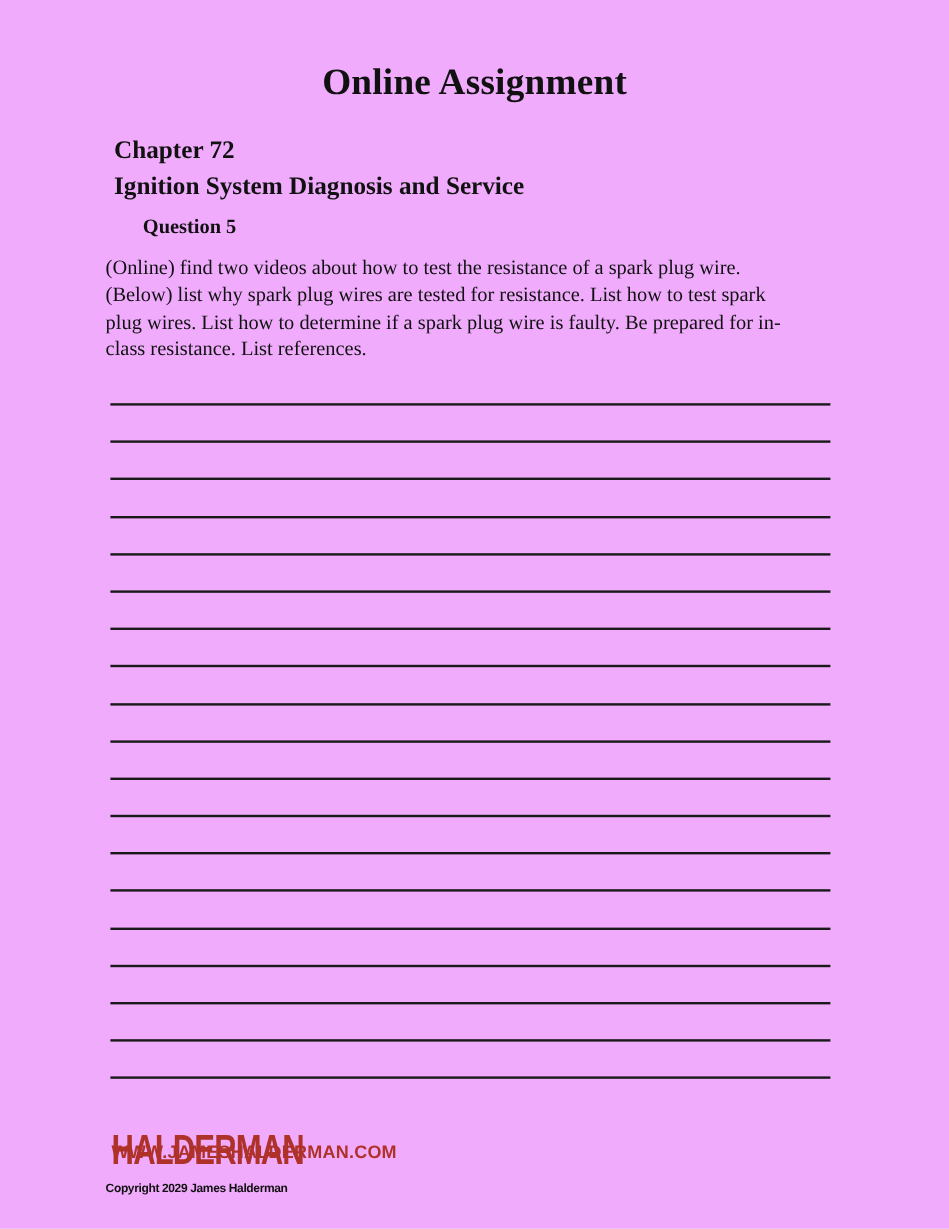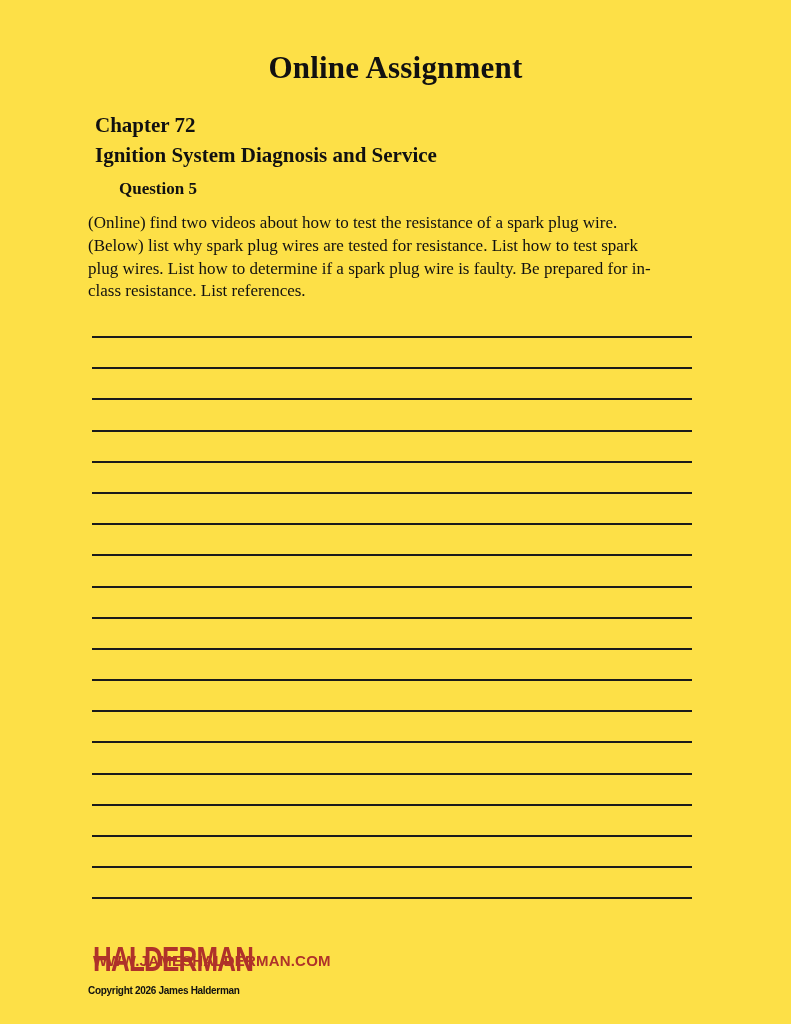--- a/index.html
+++ b/index.html
@@ -5,21 +5,21 @@
   html, body {
     margin: 0;
     padding: 0;
     background: #e8e8e8;
   }
   .page {
     position: relative;
     width: 791px;
     height: 1024px;
     margin: 0 auto;
-    background: #fde047;
+    background: #f0abfc;
     font-family: "Liberation Serif", serif;
     color: #111111;
     overflow: hidden;
   }
   .doc-title {
     position: absolute;
     top: 50px;
     left: 0;
     right: 0;
     margin: 0;
@@ -142,16 +142,16 @@
       <div class="answer-line"></div>
       <div class="answer-line"></div>
       <div class="answer-line"></div>
       <div class="answer-line"></div>
       <div class="answer-line"></div>
     </div>
 
   <div>
     <div class="footer-logo" style="color: rgb(175, 50, 42);">HALDERMAN</div>
     <div class="footer-url" style="color: rgb(175, 50, 42);">WWW.JAMESHALDERMAN.COM</div>
-    <div class="footer-copyright">Copyright 2026 James Halderman</div>
+    <div class="footer-copyright">Copyright 2029 James Halderman</div>
   </div>
 
 </div>
 
 </body></html>

